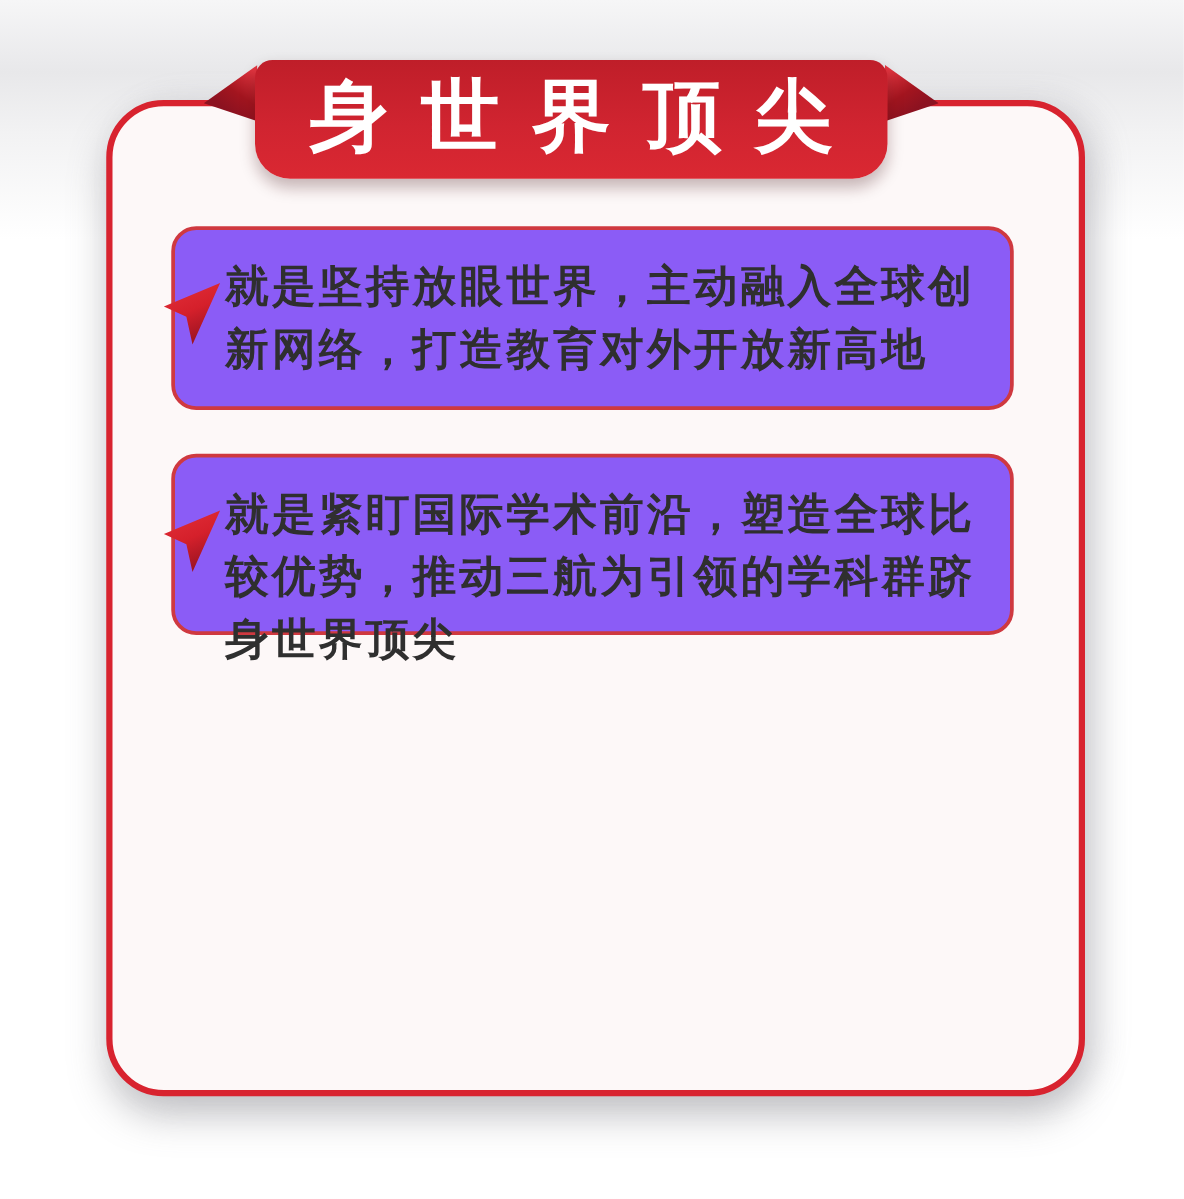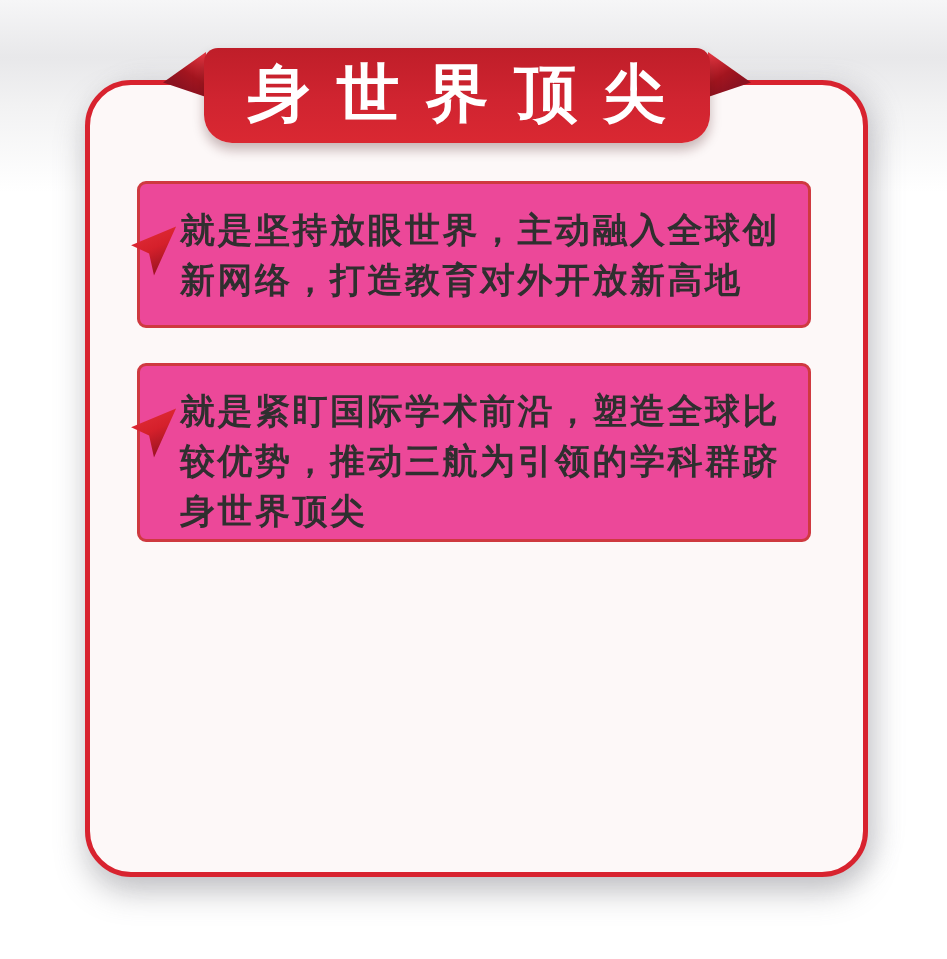--- a/index.html
+++ b/index.html
@@ -60,27 +60,27 @@
     white-space: nowrap;
     line-height: 1;
     padding-bottom: 4px;
   }
 
   
   .point {
     position: absolute;
     left: 137px;
     width: 674px;
-    background: #ec4899;
+    background: #8b5cf6;
     border: 3px solid #cf3940;
-    border-radius: 9px;
+    border-radius: 20px;
     z-index: 4;
   }
   .point-1 { top: 181px; height: 147px; }
-  .point-2 { top: 363px; height: 179px; font-family: Liberation Serif, serif; }
+  .point-2 { top: 363px; height: 145px; }
   .point-3 { top: 592px; height: 239px; }
 
   .point-text {
     display: block;
     padding: 21px 24px 18px 40px;
     font-size: 35px;
     line-height: 50px;
     font-weight: 900;
     letter-spacing: 2.5px;
     color: #2f2f2f;

